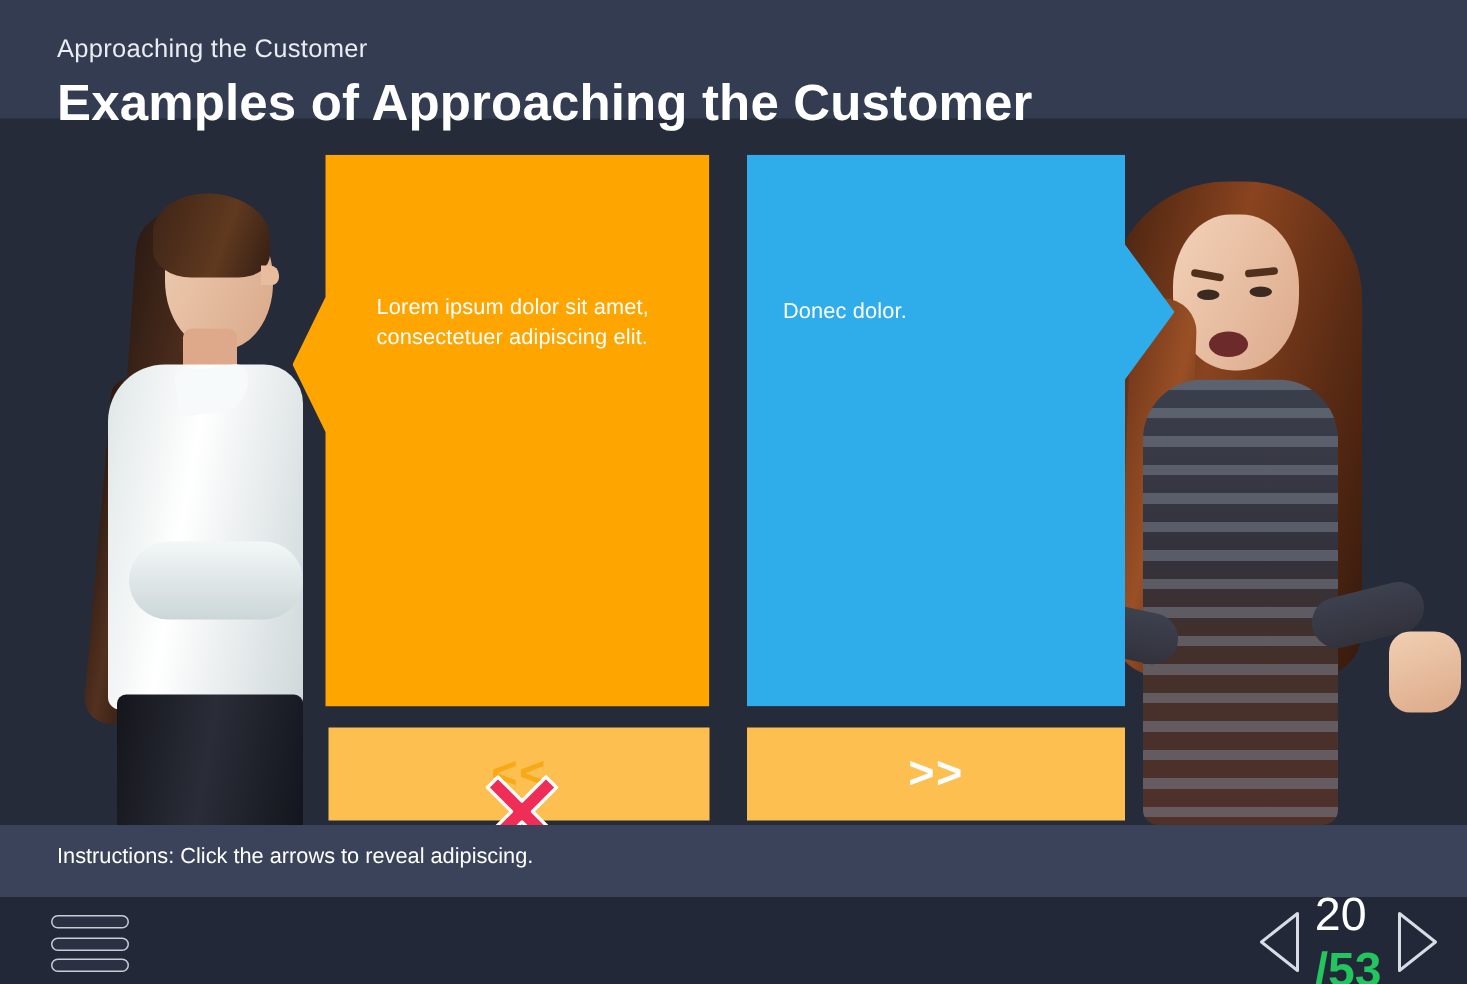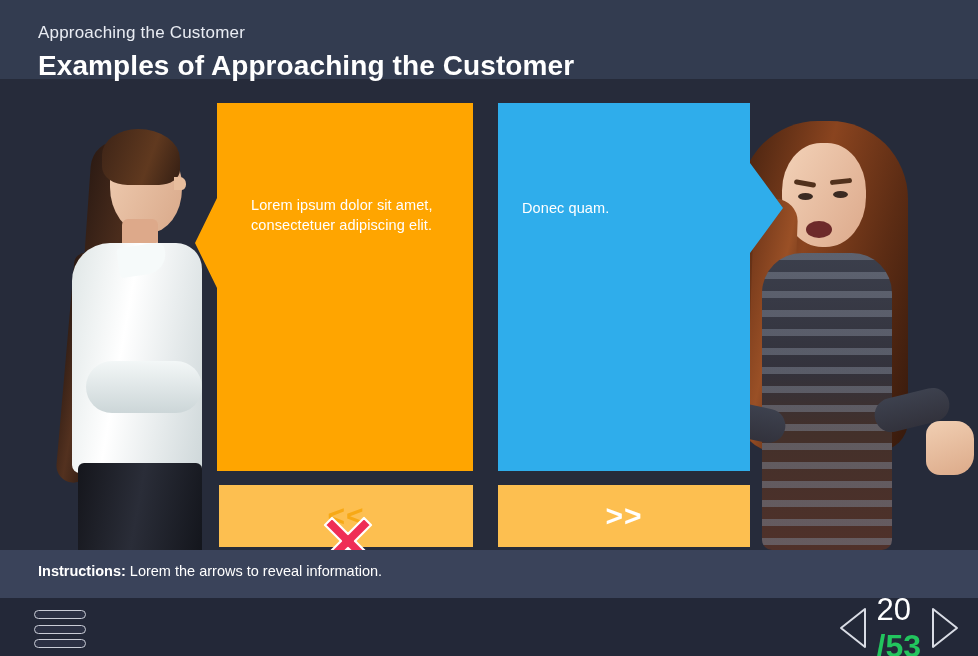--- a/index.html
+++ b/index.html
@@ -20,21 +20,21 @@
     position:absolute; left:0; top:0; width:978px; height:79px;
     background:#333c50;
   }
   #kicker{
     position:absolute; left:38px; top:23px;
     font-size:17px; color:#e9ecf3; font-weight:400;
     letter-spacing:.2px; white-space:nowrap;
   }
   #title{
     position:absolute; left:38px; top:50px;
-    font-size:28px; color:#ffffff; font-weight:bold;
+    font-size:34px; color:#ffffff; font-weight:bold;
     letter-spacing:.1px; white-space:nowrap;
   }
 
   
   #stage{
     position:absolute; left:0; top:103px; width:978px; height:447px;
     background:#262b3a; overflow:hidden;
   }
 
   
@@ -222,21 +222,21 @@
 
   
   #instructions{
     position:absolute; left:0; top:550px; width:978px; height:48px;
     background:#3a435a;
   }
   #instructions-inner{
     position:absolute; left:38px; top:13px;
     font-size:14.5px; color:#ffffff; white-space:nowrap;
   }
-  #instructions-label{ font-weight:bold;margin-top:48px; }
+  #instructions-label{ font-weight:normal;margin-top:48px; }
 
   
   #footer{
     position:absolute; left:0; top:598px; width:978px; height:58px;
     background:#232838;
   }
   #menu-button{
     position:absolute; left:34px; top:12px;
     width:52px; height:38px; cursor:pointer;
     display:flex; flex-direction:column; justify-content:space-between;
@@ -304,29 +304,29 @@
 
     <div class="panel" id="panel-left">
       <div class="panel-text">Lorem ipsum dolor sit amet, consectetuer adipiscing elit.</div>
     </div>
 
     <svg id="x-mark" viewBox="0 0 52 52">
       <path d="M10 3 L26 19 L42 3 L49 10 L33 26 L49 42 L42 49 L26 33 L10 49 L3 42 L19 26 L3 10 Z" fill="#ef2d56" stroke="#ffffff" stroke-width="2.2" stroke-linejoin="round"></path>
     </svg>
 
     <div class="panel" id="panel-right">
-      <div class="panel-text">Donec quam.</div>
+      <div class="panel-text">Donec dolor.</div>
     </div>
 
   </div>
 
   <div id="instructions">
     <div id="instructions-inner">
       <span id="instructions-label">Instructions:</span>
-      <span id="instructions-text">Lorem the arrows to reveal information.</span>
+      <span id="instructions-text">Click the arrows to reveal adipiscing.</span>
     </div>
   </div>
 
   <div id="footer">
 
     <div id="menu-button">
       <div class="menu-bar"></div>
       <div class="menu-bar"></div>
       <div class="menu-bar"></div>
     </div>

